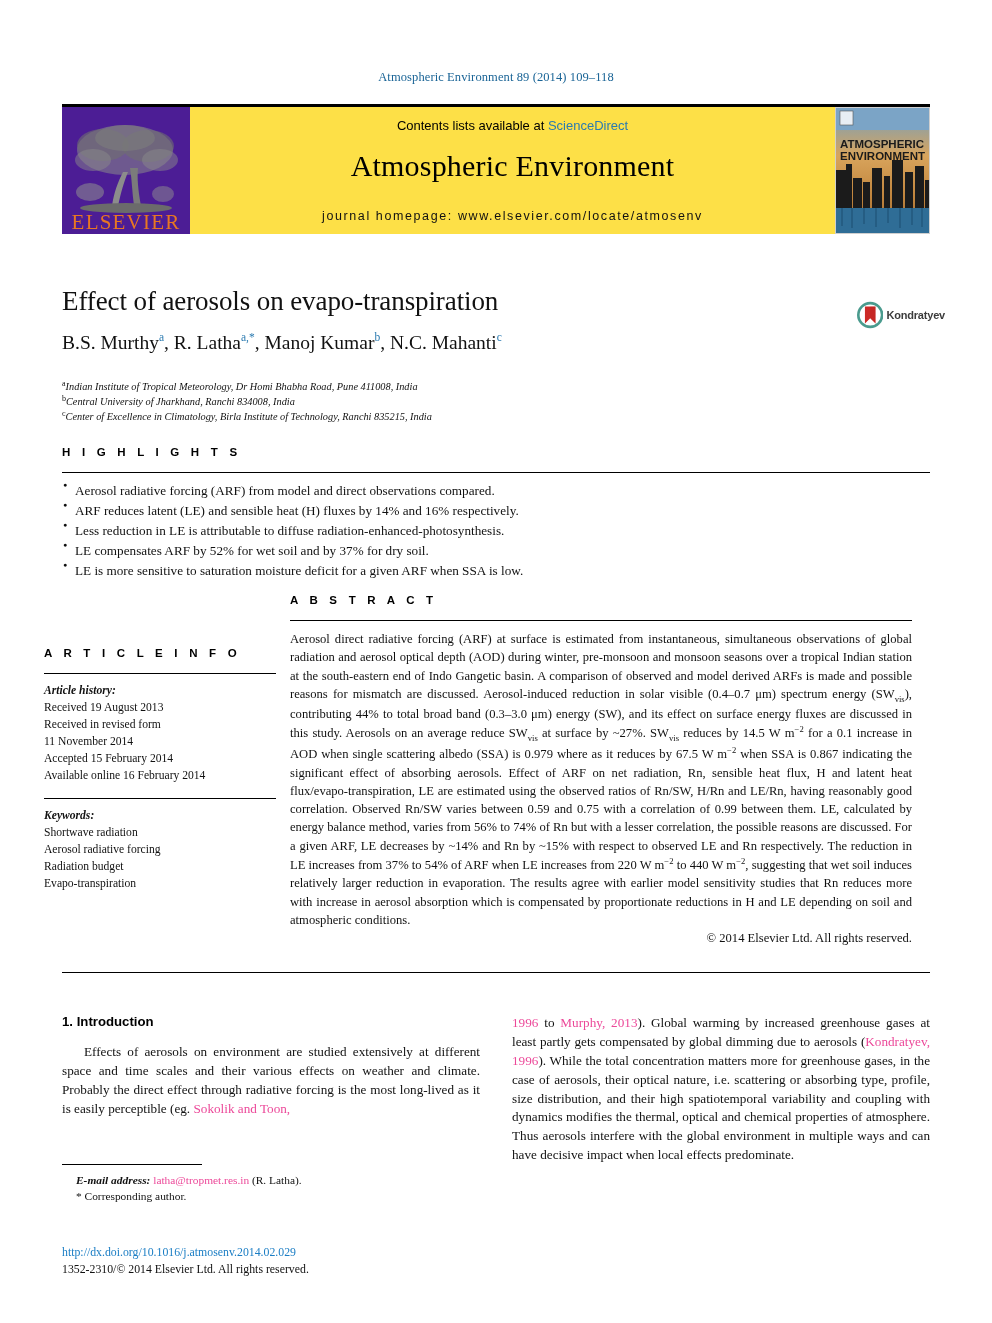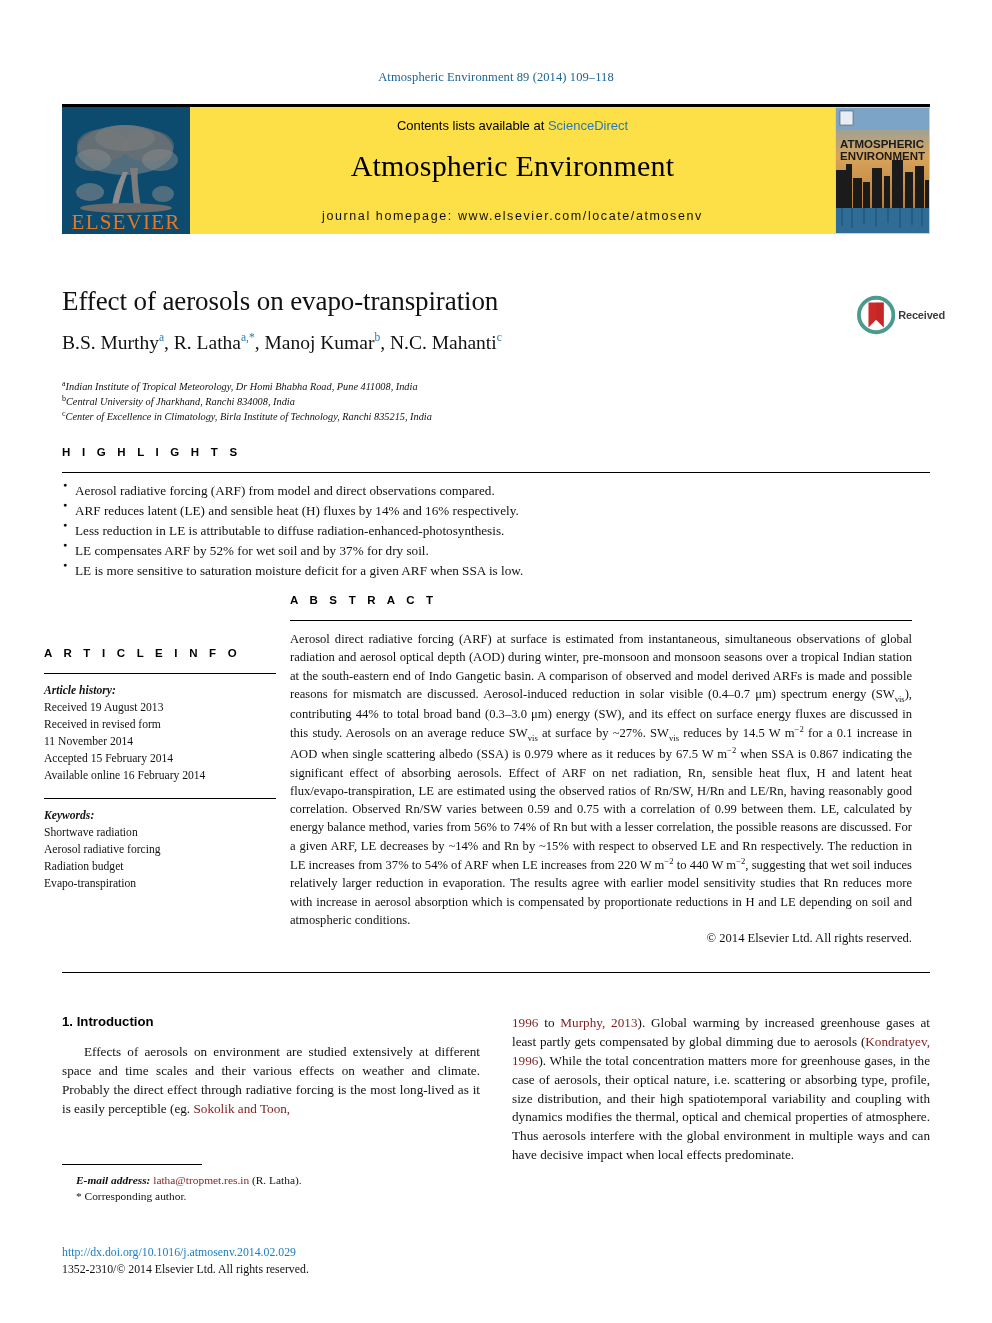--- a/index.html
+++ b/index.html
@@ -45,21 +45,21 @@
   }
   .masthead-inner {
     display: flex;
     height: 127px;
     align-items: stretch;
   }
   .elsevier-logo {
     width: 128px;
     flex: 0 0 128px;
     position: relative;
-    background: #0c4a6e;
+    background: #4c1d95;
     padding-top: 13px;
     box-sizing: border-box;
   }
   .tree-svg { display: block; margin: 0 auto; }
   .elsevier-word {
     font-family: "Liberation Serif", serif;
     font-size: 21px;
     color: #e87722;
     letter-spacing: 1.2px;
     text-align: center;
@@ -288,21 +288,21 @@
   }
   .para {
     font-size: 13.2px;
     line-height: 1.43;
     text-align: justify;
     margin: 0;
     color: #111;
     text-indent: 22px;
   }
   .para.noindent { text-indent: 0; }
-  .lnk { color: #7f1d1d; }
+  .lnk { color: #ec4899; }
 
   
   .footnote-wrap {
     position: absolute;
     top: 1164px;
     left: 62px;
     width: 418px;
   }
   .fn-rule {
     border-top: 1px solid #000;
@@ -409,21 +409,21 @@
     </div>
   </div>
 
   <div class="crossmark">
     <svg width="40" height="40" viewBox="0 0 40 40">
       <circle cx="20" cy="20" r="18" fill="none" stroke="#4a9b8e" stroke-width="4"></circle>
       <circle cx="20" cy="20" r="14" fill="#ffffff"></circle>
       <path d="M12 7 L12 33 L20 25 L28 33 L28 7 Z" fill="#cc2a27"></path>
       <path d="M20 25 L20 7 L28 7 L28 33 Z" fill="#b31f1c" opacity="0.25"></path>
     </svg>
-    <span class="crossmark-text">Received</span>
+    <span class="crossmark-text">Kondratyev</span>
   </div>
 
   <div class="title-block">
     <h1 class="article-title">Effect of aerosols on evapo-transpiration</h1>
     <div class="authors">
       <span>B.S. Murthy</span><sup>a</sup>,
       <span>R. Latha</span><sup>a,*</sup>,
       <span>Manoj Kumar</span><sup>b</sup>,
       <span>N.C. Mahanti</span><sup>c</sup>
     </div>

